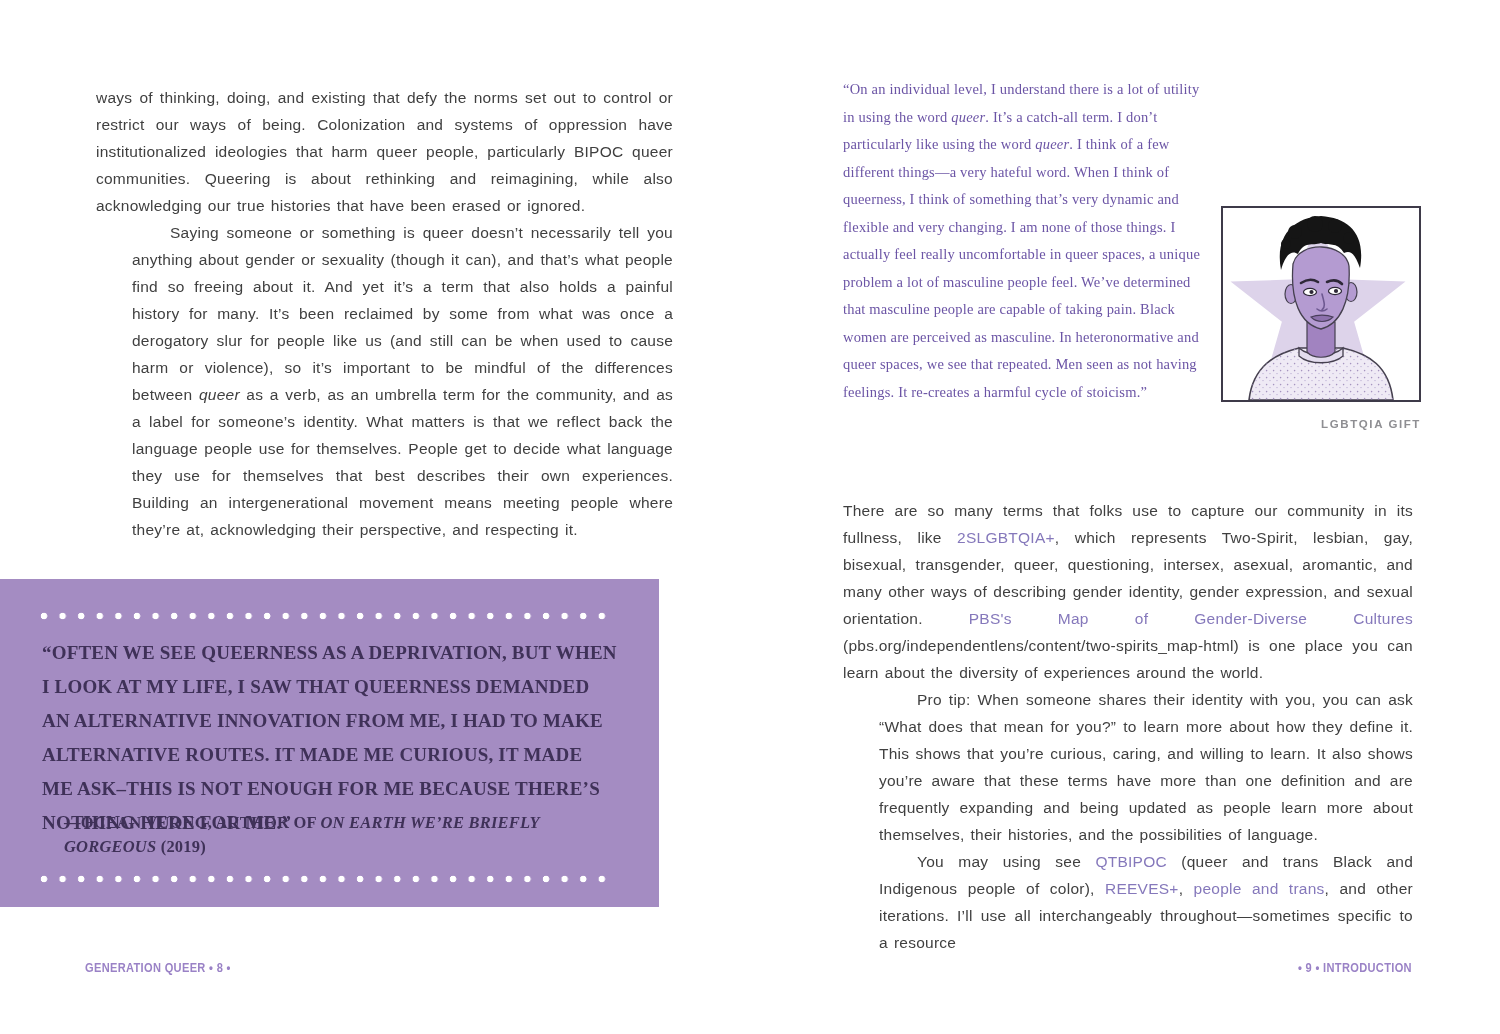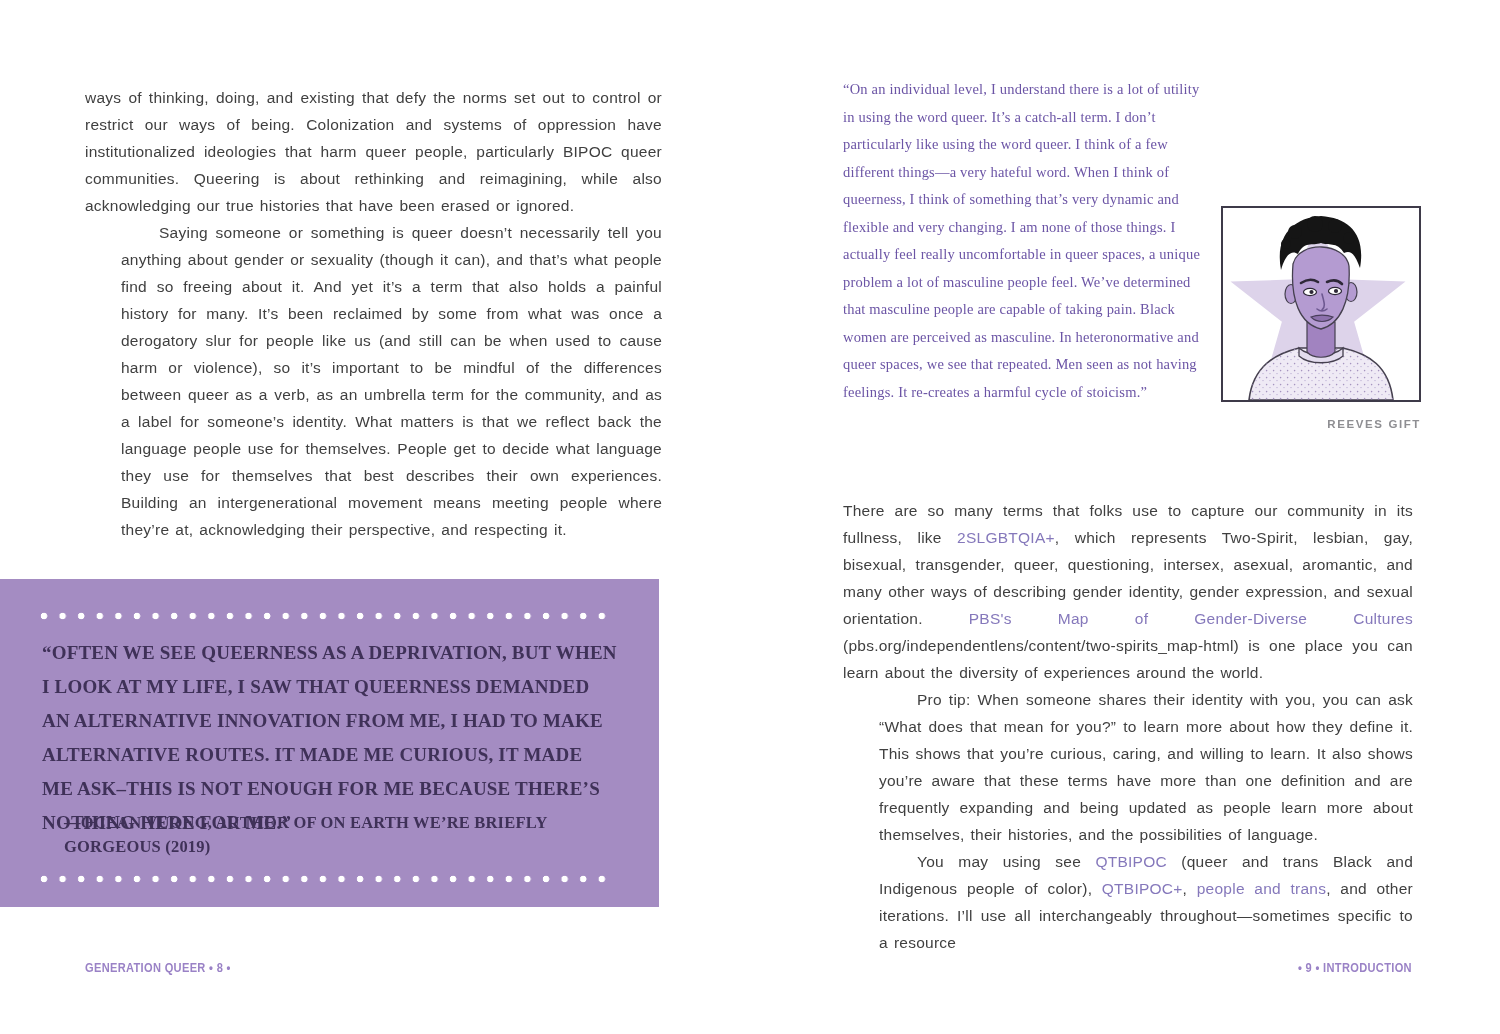--- a/index.html
+++ b/index.html
@@ -20,25 +20,25 @@
   .body-copy {
     color:var(--body-text);
     font-size:15.5px;
     line-height:27px;
     letter-spacing:0.25px;
     word-spacing:1.5px;
     text-align:justify;
   }
   .body-copy p { margin:0; }
   .body-copy p.indent { text-indent:38px;margin-left:36px; }
-  .seg-i { }
+  .seg-i { font-style:italic; }
   .seg-link { color:var(--link-purple); }
 
   
-  #left-body { position:absolute; left:85px; top:84px; width:577px; }
+  #left-body { position:absolute; left:96px; top:84px; width:577px; }
 
   #quote-box {
     position:absolute; left:0; top:579px;
     width:659px; height:328px;
     background:var(--box-bg);
   }
   .dots {
     position:absolute; left:40px; width:574px; height:8px;
     background-image:radial-gradient(circle 3.1px at 4px 4px, #ffffff 3px, rgba(255,255,255,0) 3.6px);
     background-size:18.6px 8px;
@@ -176,25 +176,25 @@
           <ellipse cx="87" cy="84" rx="6.5" ry="3.6" fill="#ffffff" stroke="#2e2838" stroke-width="1.2"></ellipse>
           <circle cx="88.5" cy="84" r="2.1" fill="#2e2838"></circle>
           <ellipse cx="112" cy="83" rx="6.5" ry="3.6" fill="#ffffff" stroke="#2e2838" stroke-width="1.2"></ellipse>
           <circle cx="113" cy="83" r="2.1" fill="#2e2838"></circle>
 
           <path d="M 99,86 C 101,94 103,99 99,102 M 94,101 q 5,4 10,0" fill="none" stroke="#6d5890" stroke-width="1.6" stroke-linecap="round"></path>
 
           <path d="M 88,109 C 94,106.5 104,106.5 110,109 C 104,115 94,115 88,109 Z" fill="#8d71ad" stroke="#4a3f5c" stroke-width="1.1"></path>
         </svg>
       </div>
-      <figcaption id="portrait-caption">REEVES GIFT</figcaption>
+      <figcaption id="portrait-caption">LGBTQIA GIFT</figcaption>
     </figure>
     <span><span>“On an individual level, I understand there is a lot of utility in using the word </span><span class="seg-i">queer</span><span>. It’s a catch-all term. I don’t particularly like using the word </span><span class="seg-i">queer</span><span>. I think of a few different things—a very hateful word. When I think of queerness, I think of something that’s very dynamic and flexible and very changing. I am none of those things. I actually feel really uncomfortable in queer spaces, a unique problem a lot of masculine people feel. We’ve determined that masculine people are capable of taking pain. Black women are perceived as masculine. In heteronormative and queer spaces, we see that repeated. Men seen as not having feelings. It re-creates a harmful cycle of stoicism.”</span></span>
   </div>
 
   <div id="right-body" class="body-copy">
     <p class="wrapany"><span>There are so many terms that folks use to capture our community in its fullness, like </span><span class="seg-link">2SLGBTQIA+</span><span>, which represents Two-Spirit, lesbian, gay, bisexual, transgender, queer, questioning, intersex, asexual, aromantic, and many other ways of describing gender identity, gender expression, and sexual orientation. </span><span class="seg-link">PBS's Map of Gender-Diverse Cultures</span><span> (pbs.org/independentlens/content/two-spirits_map-html) is one place you can learn about the diversity of experiences around the world.</span></p>
     <p class="indent"><span>Pro tip: When someone shares their identity with you, you can ask “What does that mean for you?” to learn more about how they define it. This shows that you’re curious, caring, and willing to learn. It also shows you’re aware that these terms have more than one definition and are frequently expanding and being updated as people learn more about themselves, their histories, and the possibilities of language.</span></p>
-    <p class="indent"><span>You may using see </span><span class="seg-link">QTBIPOC</span><span> (queer and trans Black and Indigenous people of color), </span><span class="seg-link">QTBIPOC+</span><span>, </span><span class="seg-link">people and trans</span><span>, and other iterations. I’ll use all interchangeably throughout—sometimes specific to a resource</span></p>
+    <p class="indent"><span>You may using see </span><span class="seg-link">QTBIPOC</span><span> (queer and trans Black and Indigenous people of color), </span><span class="seg-link">REEVES+</span><span>, </span><span class="seg-link">people and trans</span><span>, and other iterations. I’ll use all interchangeably throughout—sometimes specific to a resource</span></p>
   </div>
 
   <div id="footer-right">• 9 •  INTRODUCTION</div>
 </div>
 
 </body></html>

